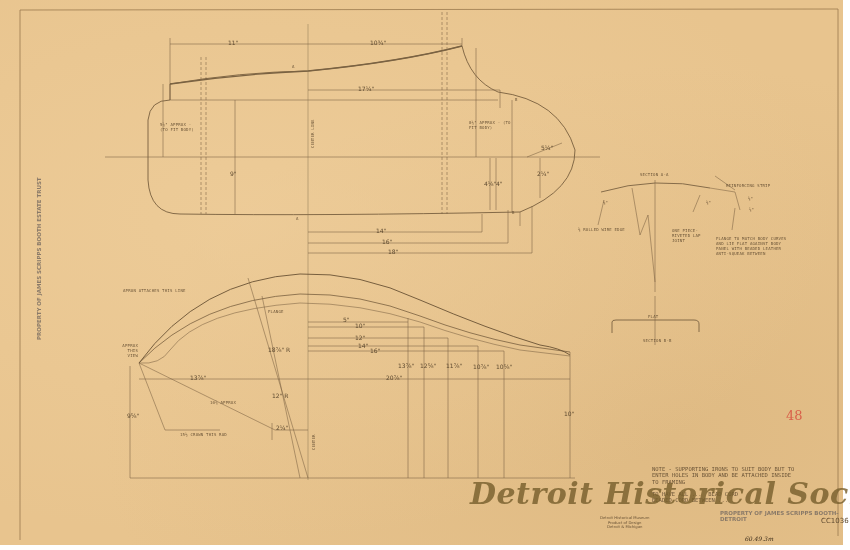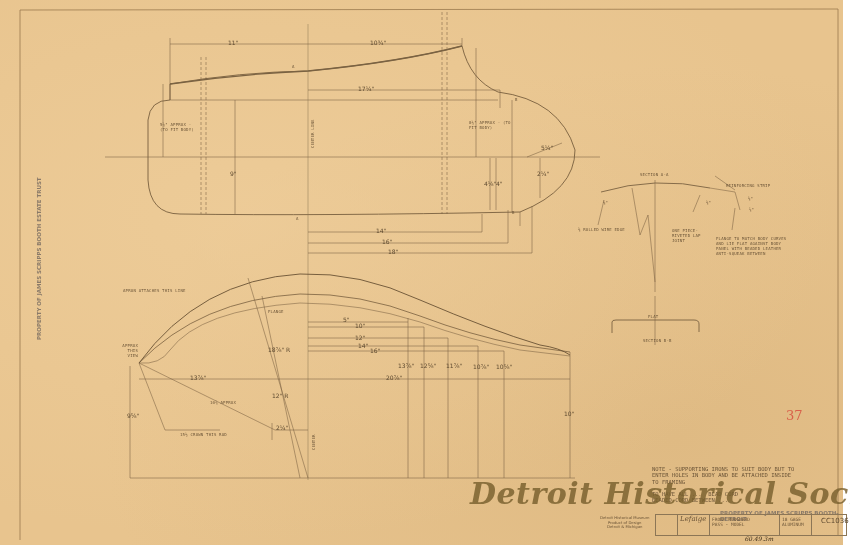--- a/index.html
+++ b/index.html
@@ -129,37 +129,29 @@
 <span class="dim" style="left:127px;top:412px;">9⅝"</span>
 <span class="dim" style="left:276px;top:424px;">2¼"</span>
 <span class="dim" style="left:564px;top:410px;">10"</span>
 <span class="dim" style="left:398px;top:362px;">13⅞"</span>
 <span class="dim" style="left:420px;top:362px;">12⅝"</span>
 <span class="dim" style="left:446px;top:362px;">11⅞"</span>
 <span class="dim" style="left:473px;top:363px;">10⅞"</span>
 <span class="dim" style="left:496px;top:363px;">10⅝"</span>
 
 <span id="side-stamp">PROPERTY OF JAMES SCRIPPS BOOTH ESTATE TRUST</span>
-<span id="red-mark">37</span>
+<span id="red-mark">48</span>
 <div id="note">NOTE - SUPPORTING IRONS TO SUIT BODY BUT TO
 ENTER HOLES IN BODY AND BE ATTACHED INSIDE
 TO FRAMING
 
 TO HAVE ALL ...  BEAD CORD
 BEADED CORD BETWEEN ...</div>
 <span id="property-stamp">PROPERTY OF JAMES SCRIPPS BOOTH-DETROIT</span>
 
 <div id="left-credit" style="white-space:pre;">Detroit Historical Museum
 Product of Design
 Detroit &amp; Michigan</div>
-<div id="titleblock">
-  <div class="tb-cell" style="left:0;width:22px;"></div>
-  <div class="tb-cell" style="left:22px;width:32px;font-style:italic;font-size:7px;font-family:'DejaVu Serif',serif;">Lefaige</div>
-  <div class="tb-cell" style="left:54px;width:70px;white-space:pre;">FRONT MUDGUARD
-PASS - MODEL</div>
-  <div class="tb-cell" style="left:124px;width:32px;white-space:pre;">18 GAGE
-ALUMINUM</div>
-</div>
 <span id="drawing-number">CC1036</span>
 <span id="handwritten">60.49.3m</span>
 
 <div id="watermark">Detroit Historical Society</div>
 </div>
 
 </body></html>

